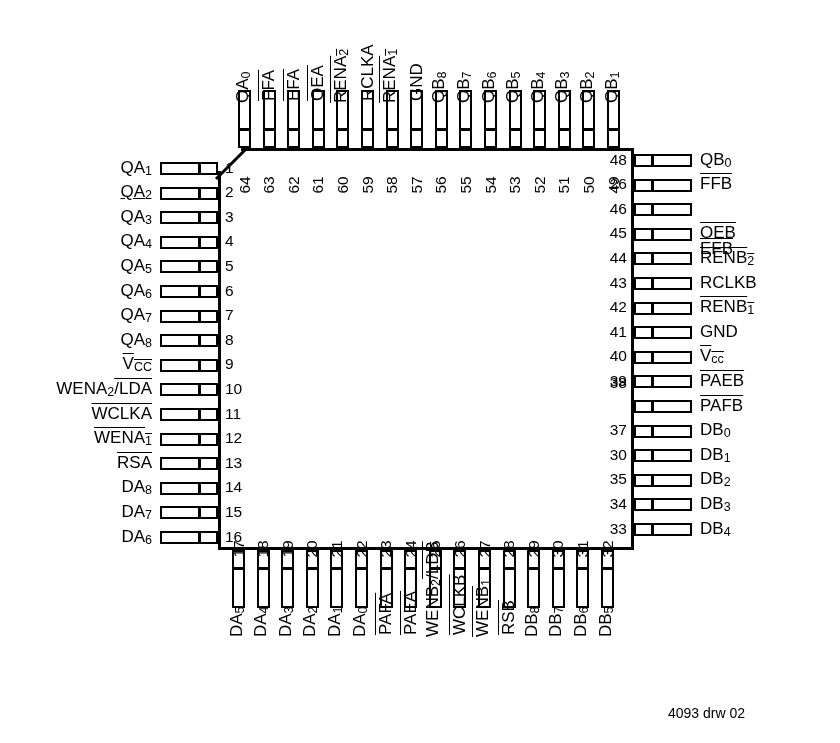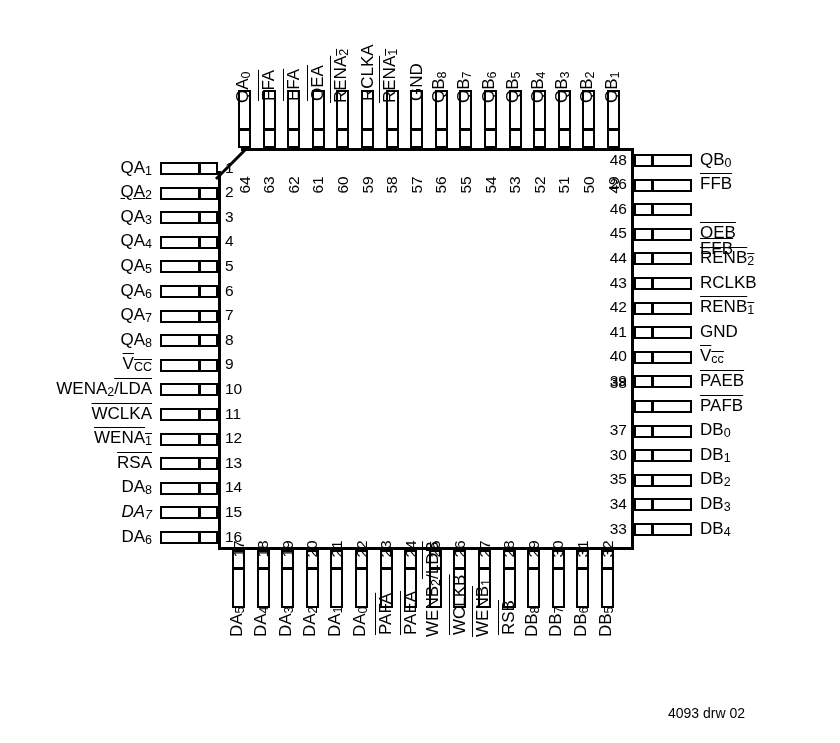--- a/index.html
+++ b/index.html
@@ -270,21 +270,21 @@
       <div class="plabel plabel-left" style="right: 688px; top: 255.9px;">QA<span class="sub">5</span></div>
       <div class="plabel plabel-left" style="right: 688px; top: 280.5px; text-align: right;">QA<span class="sub">6</span></div>
       <div class="plabel plabel-left" style="right: 688px; top: 305.1px;">QA<span class="sub">7</span></div>
       <div class="plabel plabel-left" style="right: 688px; top: 329.7px;">QA<span class="sub">8</span></div>
       <div class="plabel plabel-left" style="right: 688px; top: 354.3px;"><span class="ovl">V<span class="sub">CC</span></span></div>
       <div class="plabel plabel-left" style="right: 688px; top: 378.9px;">WENA<span class="sub">2</span><span class="ovl">/LDA</span></div>
       <div class="plabel plabel-left" style="right: 688px; top: 403.5px;"><span class="ovl">WCLKA</span></div>
       <div class="plabel plabel-left" style="right: 688px; top: 428.1px;"><span class="ovl">WENA<span class="sub">1</span></span></div>
       <div class="plabel plabel-left" style="right: 688px; top: 452.7px;"><span class="ovl">RSA</span></div>
       <div class="plabel plabel-left" style="right: 688px; top: 477.3px;">DA<span class="sub">8</span></div>
-      <div class="plabel plabel-left" style="right: 688px; top: 501.9px; font-style: italic;">DA<span class="sub">7</span></div>
+      <div class="plabel plabel-left" style="right: 688px; top: 501.9px;">DA<span class="sub">7</span></div>
       <div class="plabel plabel-left" style="right: 688px; top: 526.5px;">DA<span class="sub">6</span></div>
       <div class="plabel rot" style="left: 247.5px; top: 616px;">DA<span class="sub">5</span></div>
       <div class="plabel rot" style="left: 272.1px; top: 616px;">DA<span class="sub">4</span></div>
       <div class="plabel rot" style="left: 296.7px; top: 616px;">DA<span class="sub">3</span></div>
       <div class="plabel rot" style="left: 321.3px; top: 616px;">DA<span class="sub">2</span></div>
       <div class="plabel rot" style="left: 345.9px; top: 616px;">DA<span class="sub">1</span></div>
       <div class="plabel rot" style="left: 370.5px; top: 616px;">DA<span class="sub">0</span></div>
       <div class="plabel rot" style="left: 395.1px; top: 616px;"><span class="ovl">PAFA</span></div>
       <div class="plabel rot" style="left: 419.7px; top: 616px;"><span class="ovl">PAEA</span></div>
       <div class="plabel rot" style="left: 444.3px; top: 616px;">WENB<span class="sub">2</span><span class="ovl">/LDB</span></div>

